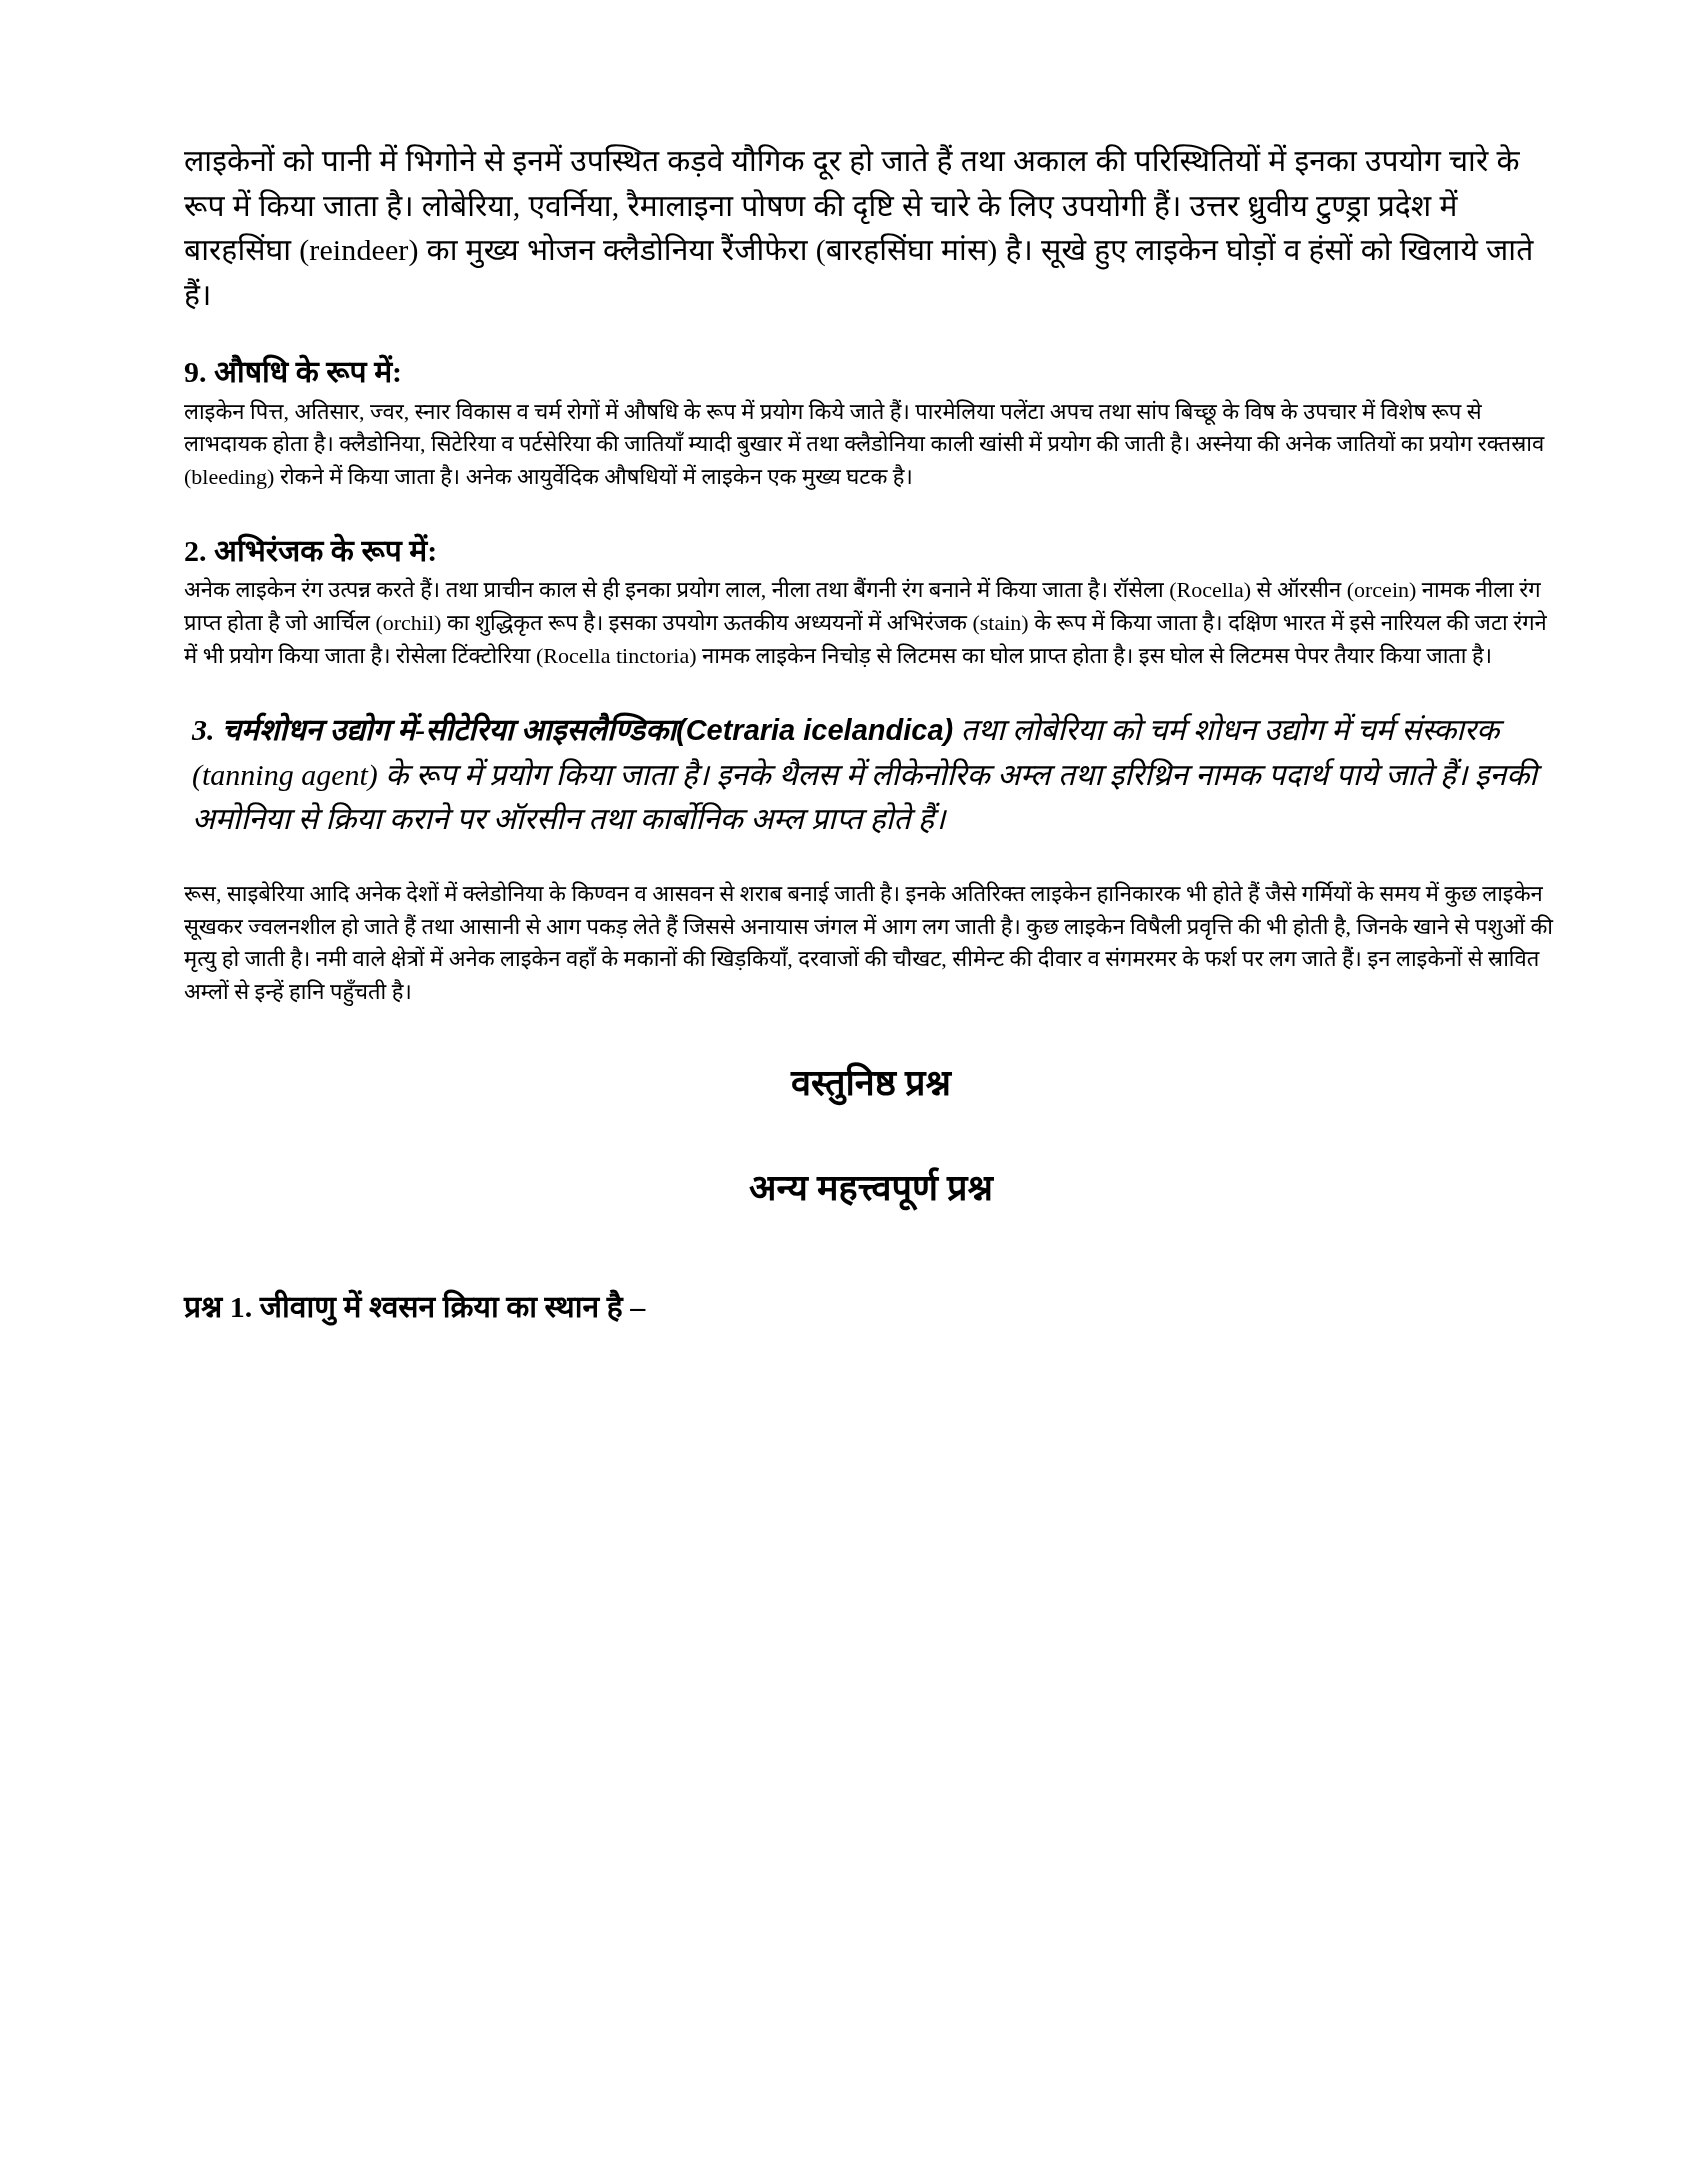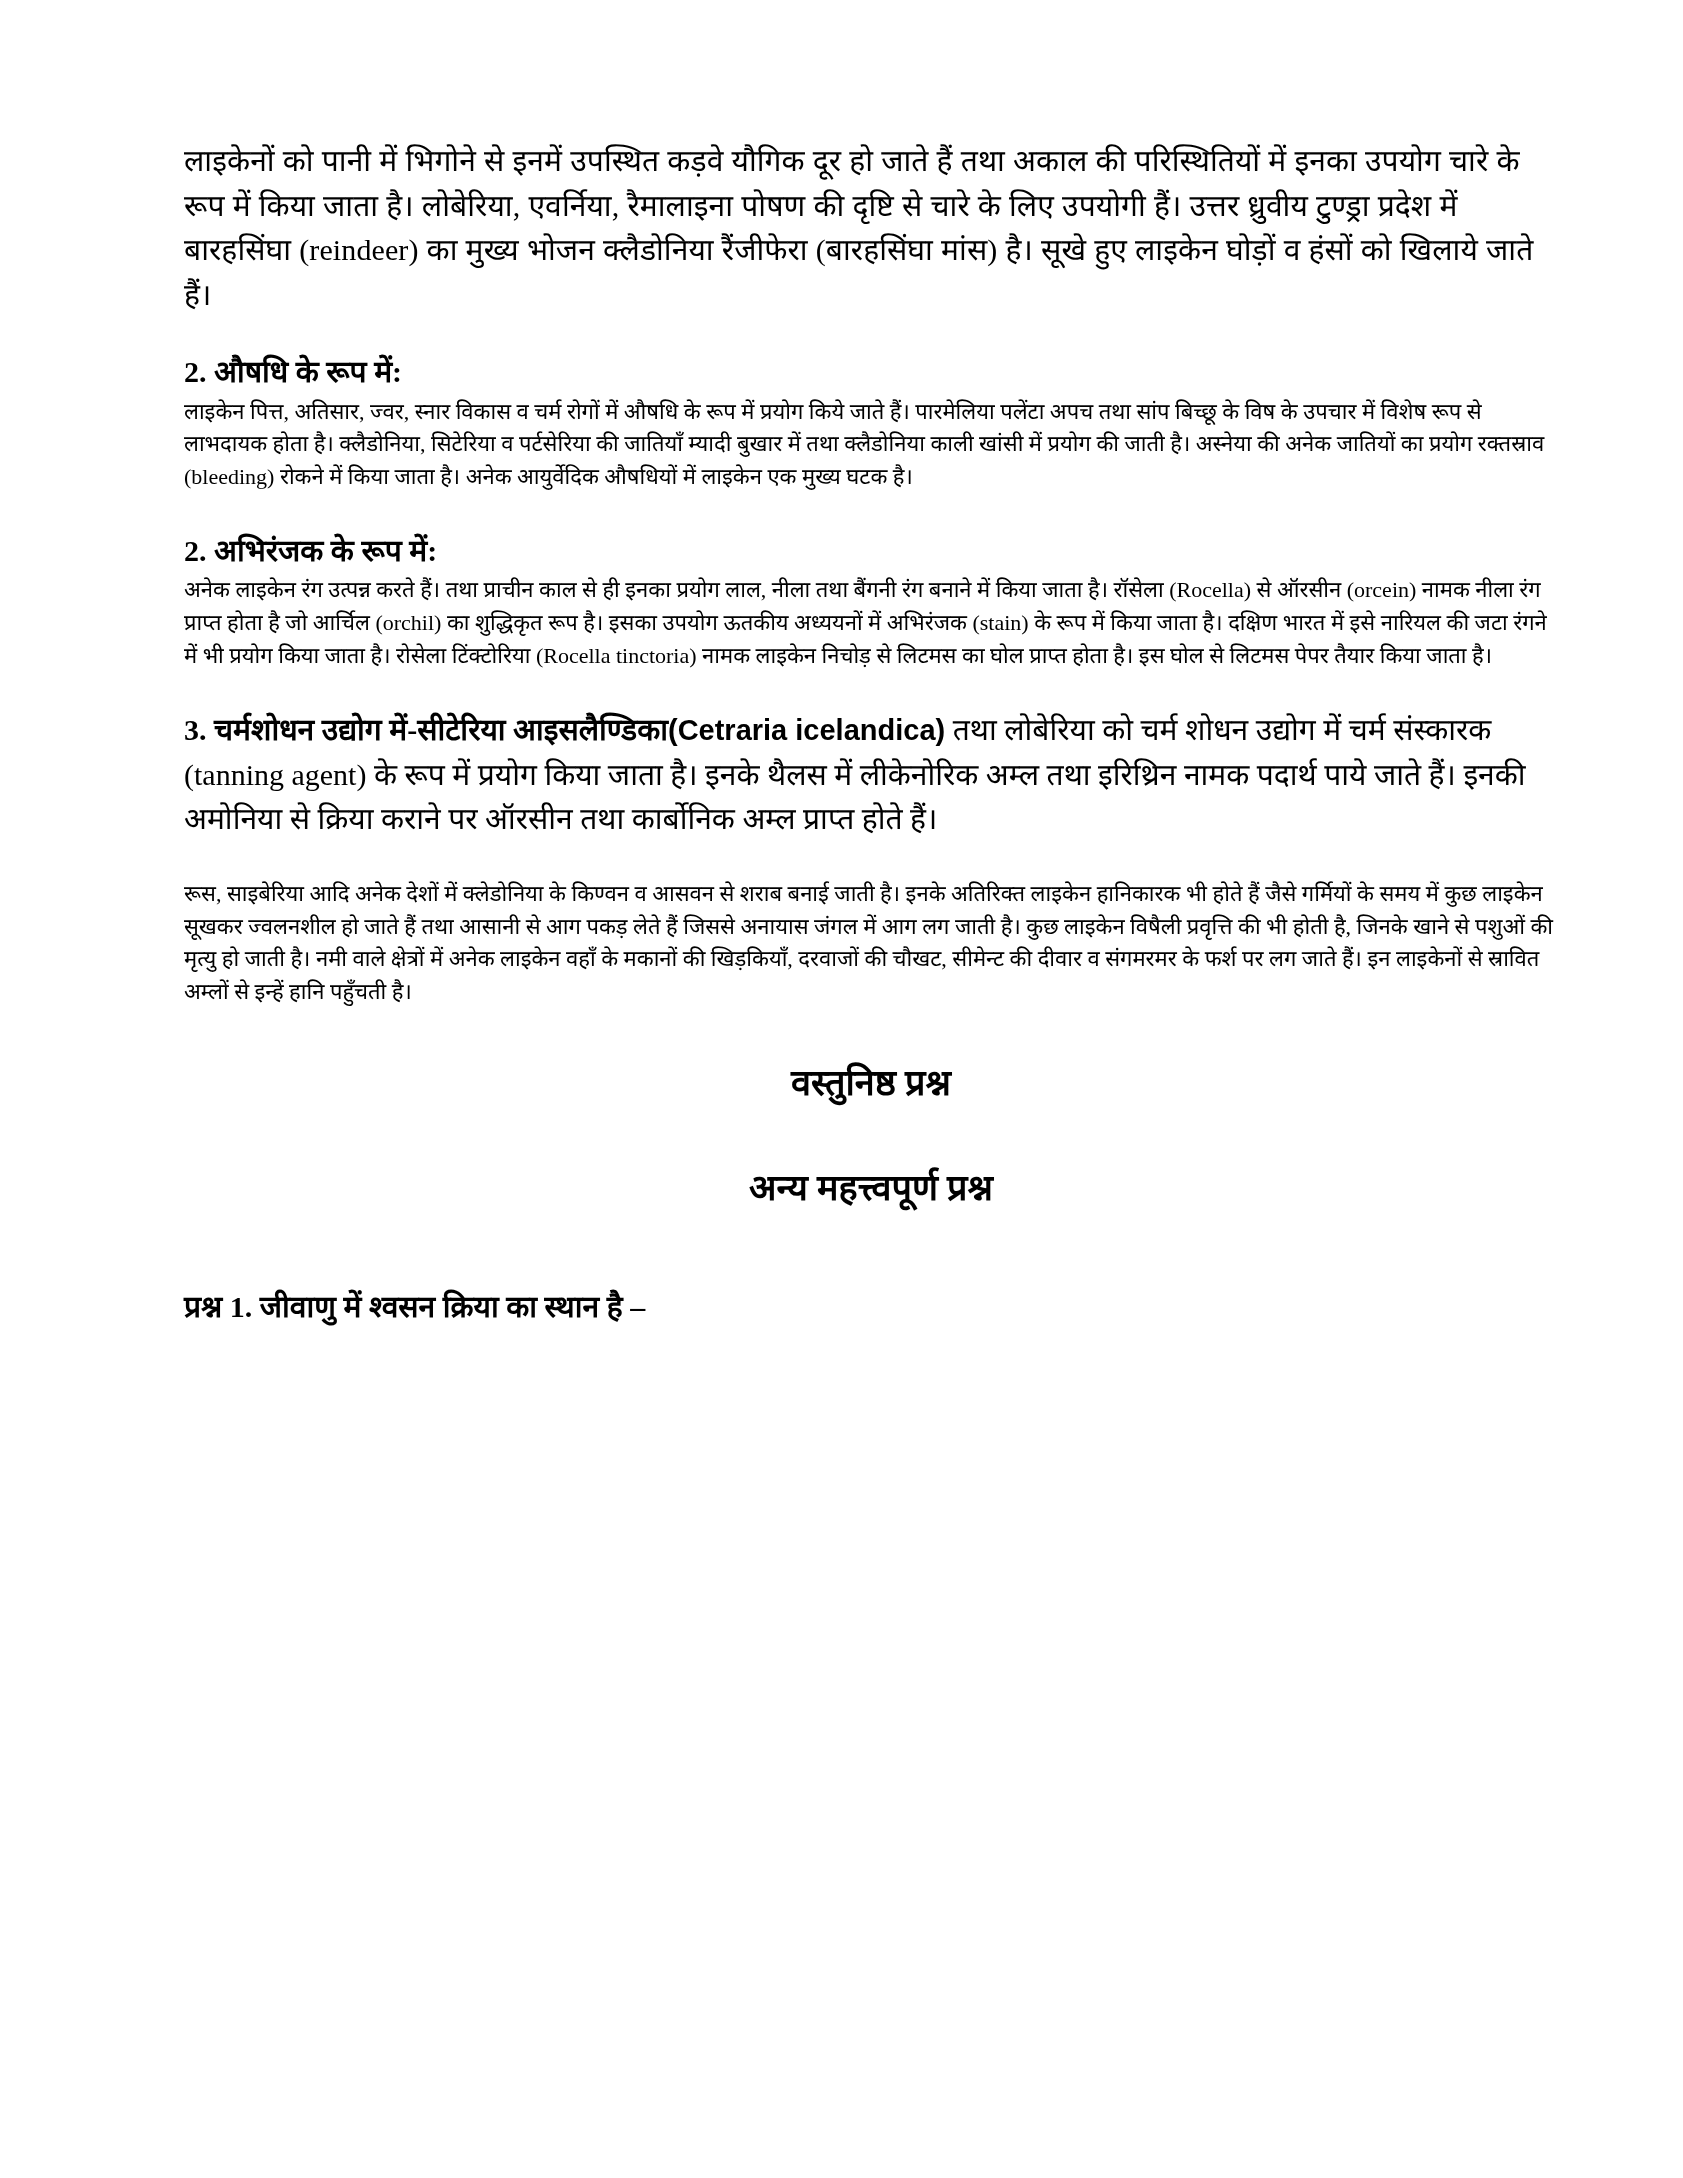--- a/index.html
+++ b/index.html
@@ -40,22 +40,23 @@
   }
   .section-head {
     font-size: 30px;
     font-weight: bold;
     line-height: 1.42;
     margin: 0 0 2px 0;
   }
   .section-head-inline {
     font-size: 30px;
     line-height: 1.485;
-    margin: 0;
+    margin: 8px;
     font-weight: normal;
+    font-style: italic;
   }
   .section-head-inline .hd {
     font-weight: bold;
   }
   .section-head-inline .latin-bold {
     font-family: "Liberation Sans", "DejaVu Sans", sans-serif;
     font-weight: bold;
     font-size: 29px;
   }
   .section-body {
@@ -84,21 +85,21 @@
 </style>
 </head>
 <body>
 
 <div class="page">
   <div class="content">
 
     <p class="para">लाइकेनों को पानी में भिगोने से इनमें उपस्थित कड़वे यौगिक दूर हो जाते हैं तथा अकाल की परिस्थितियों में इनका उपयोग चारे के रूप में किया जाता है। लोबेरिया, एवर्निया, रैमालाइना पोषण की दृष्टि से चारे के लिए उपयोगी हैं। उत्तर ध्रुवीय टुण्ड्रा प्रदेश में बारहसिंघा (reindeer) का मुख्य भोजन क्लैडोनिया रैंजीफेरा (बारहसिंघा मांस) है। सूखे हुए लाइकेन घोड़ों व हंसों को खिलाये जाते हैं।</p>
 
     <div class="section">
-      <div class="section-head">2. औषधि के रूप में:</div>
+      <div class="section-head">9. औषधि के रूप में:</div>
       <p class="section-body">लाइकेन पित्त, अतिसार, ज्वर, स्नार विकास व चर्म रोगों में औषधि के रूप में प्रयोग किये जाते हैं। पारमेलिया पलेंटा अपच तथा सांप बिच्छू के विष के उपचार में विशेष रूप से लाभदायक होता है। क्लैडोनिया, सिटेरिया व पर्टसेरिया की जातियाँ म्यादी बुखार में तथा क्लैडोनिया काली खांसी में प्रयोग की जाती है। अस्नेया की अनेक जातियों का प्रयोग रक्तस्राव (bleeding) रोकने में किया जाता है। अनेक आयुर्वेदिक औषधियों में लाइकेन एक मुख्य घटक है।</p>
     </div>
 
     <div class="section">
       <div class="section-head">2. अभिरंजक के रूप में:</div>
       <p class="section-body">अनेक लाइकेन रंग उत्पन्न करते हैं। तथा प्राचीन काल से ही इनका प्रयोग लाल, नीला तथा बैंगनी रंग बनाने में किया जाता है। रॉसेला (Rocella) से ऑरसीन (orcein) नामक नीला रंग प्राप्त होता है जो आर्चिल (orchil) का शुद्धिकृत रूप है। इसका उपयोग ऊतकीय अध्ययनों में अभिरंजक (stain) के रूप में किया जाता है। दक्षिण भारत में इसे नारियल की जटा रंगने में भी प्रयोग किया जाता है। रोसेला टिंक्टोरिया (Rocella tinctoria) नामक लाइकेन निचोड़ से लिटमस का घोल प्राप्त होता है। इस घोल से लिटमस पेपर तैयार किया जाता है।</p>
     </div>
 
     <div class="section">
       <p class="section-head-inline"><span class="hd">3. चर्मशोधन उद्योग में-सीटेरिया आइसलैण्डिका</span><span class="latin-bold">(Cetraria icelandica)</span> <span>तथा लोबेरिया को चर्म शोधन उद्योग में चर्म संस्कारक (tanning agent) के रूप में प्रयोग किया जाता है। इनके थैलस में लीकेनोरिक अम्ल तथा इरिथ्रिन नामक पदार्थ पाये जाते हैं। इनकी अमोनिया से क्रिया कराने पर ऑरसीन तथा कार्बोनिक अम्ल प्राप्त होते हैं।</span></p>

